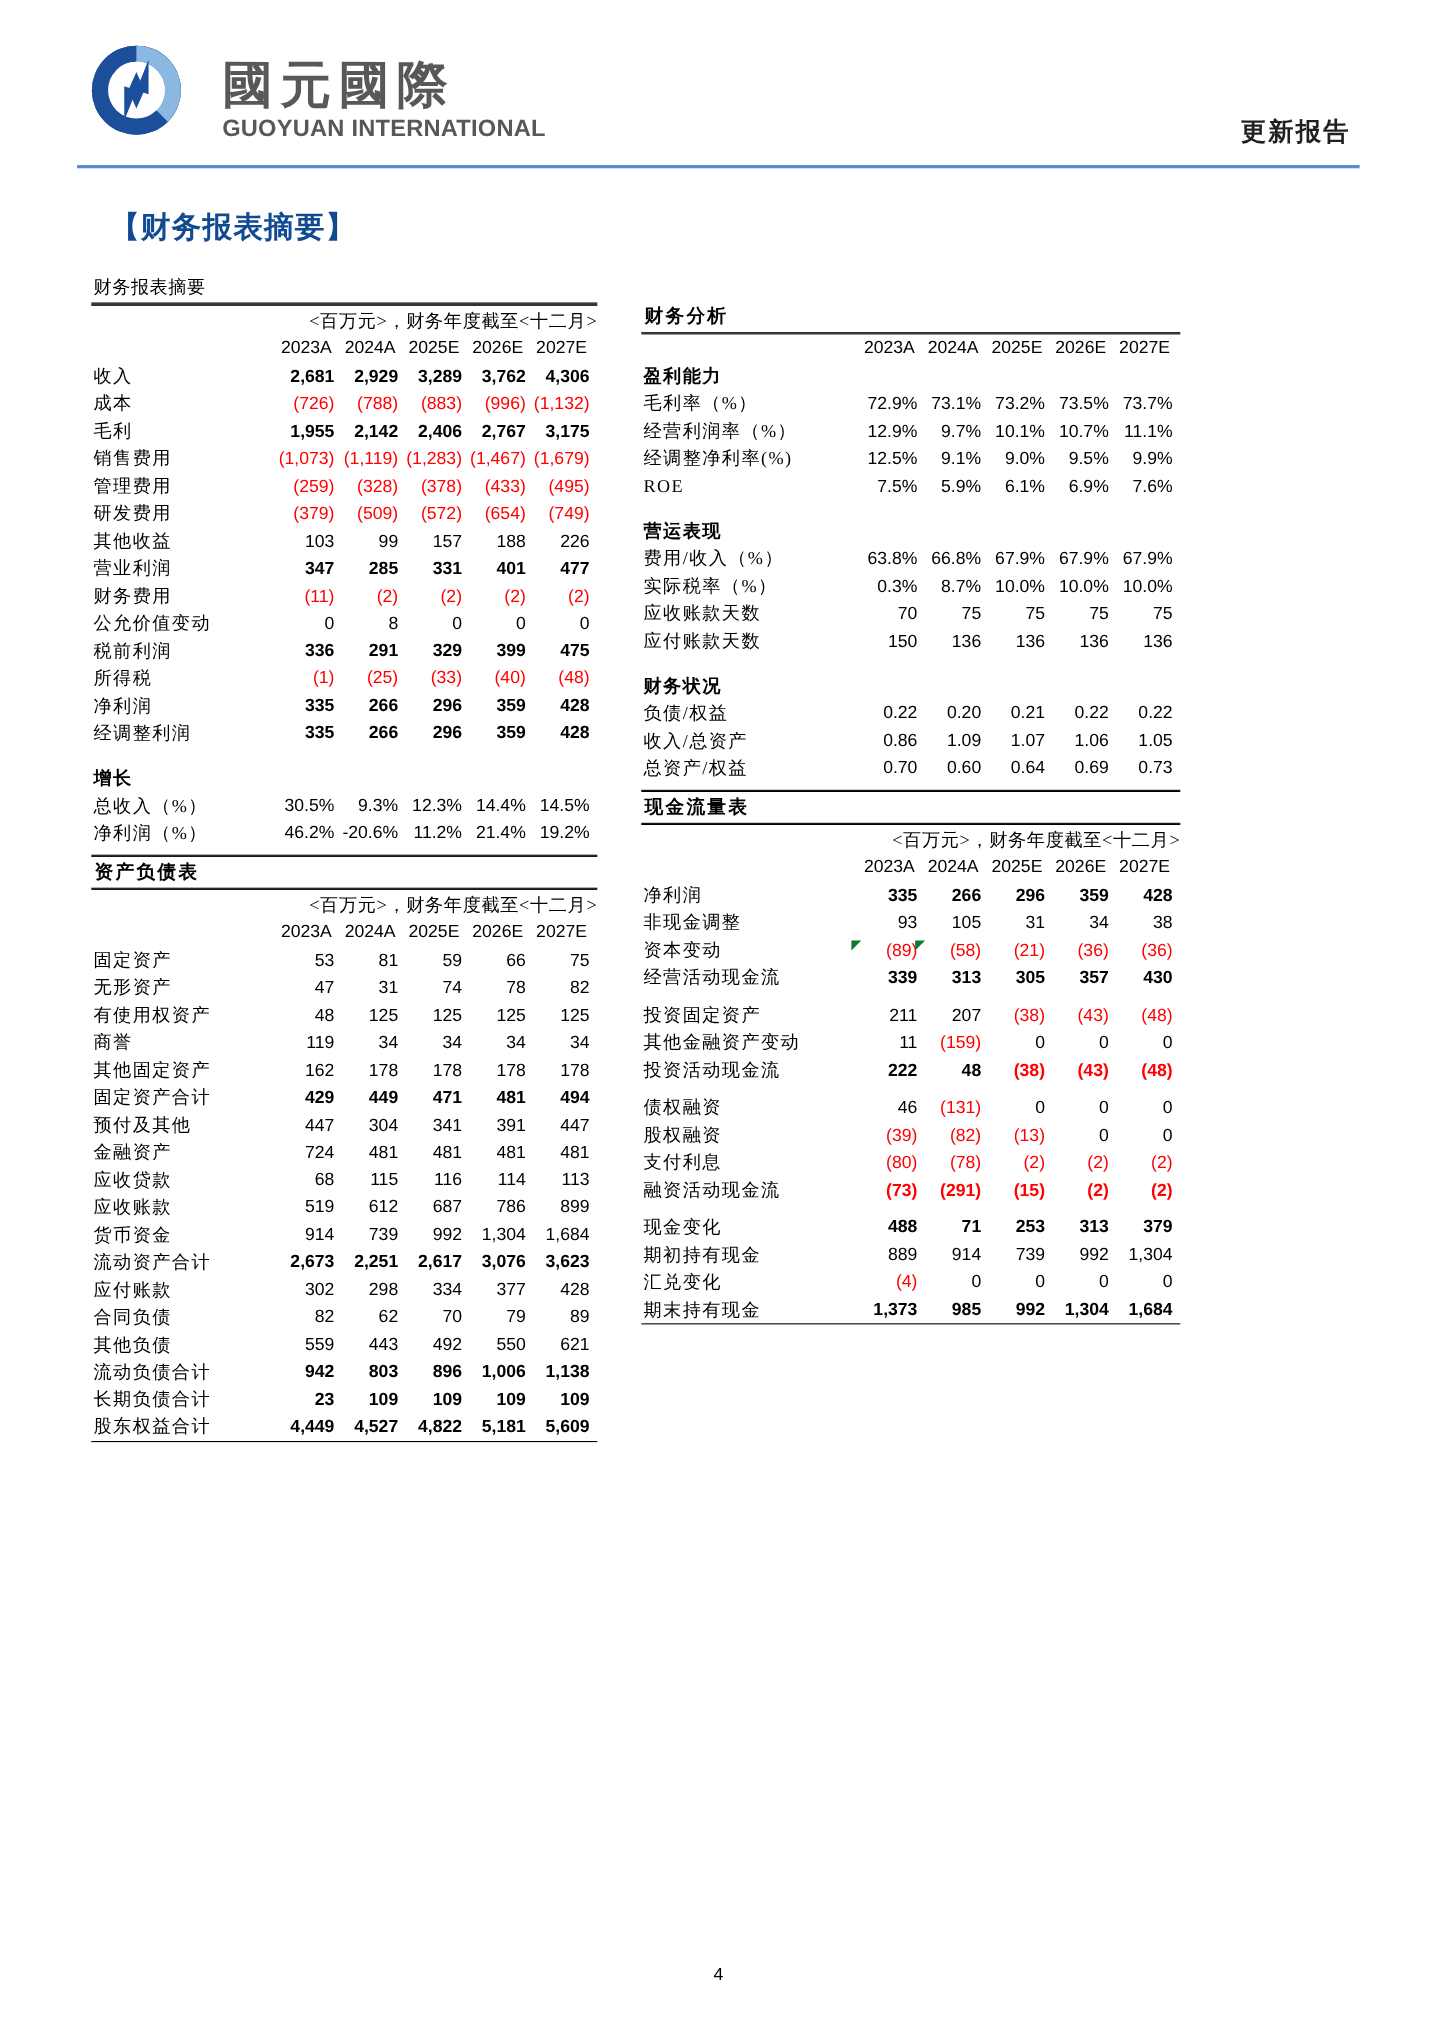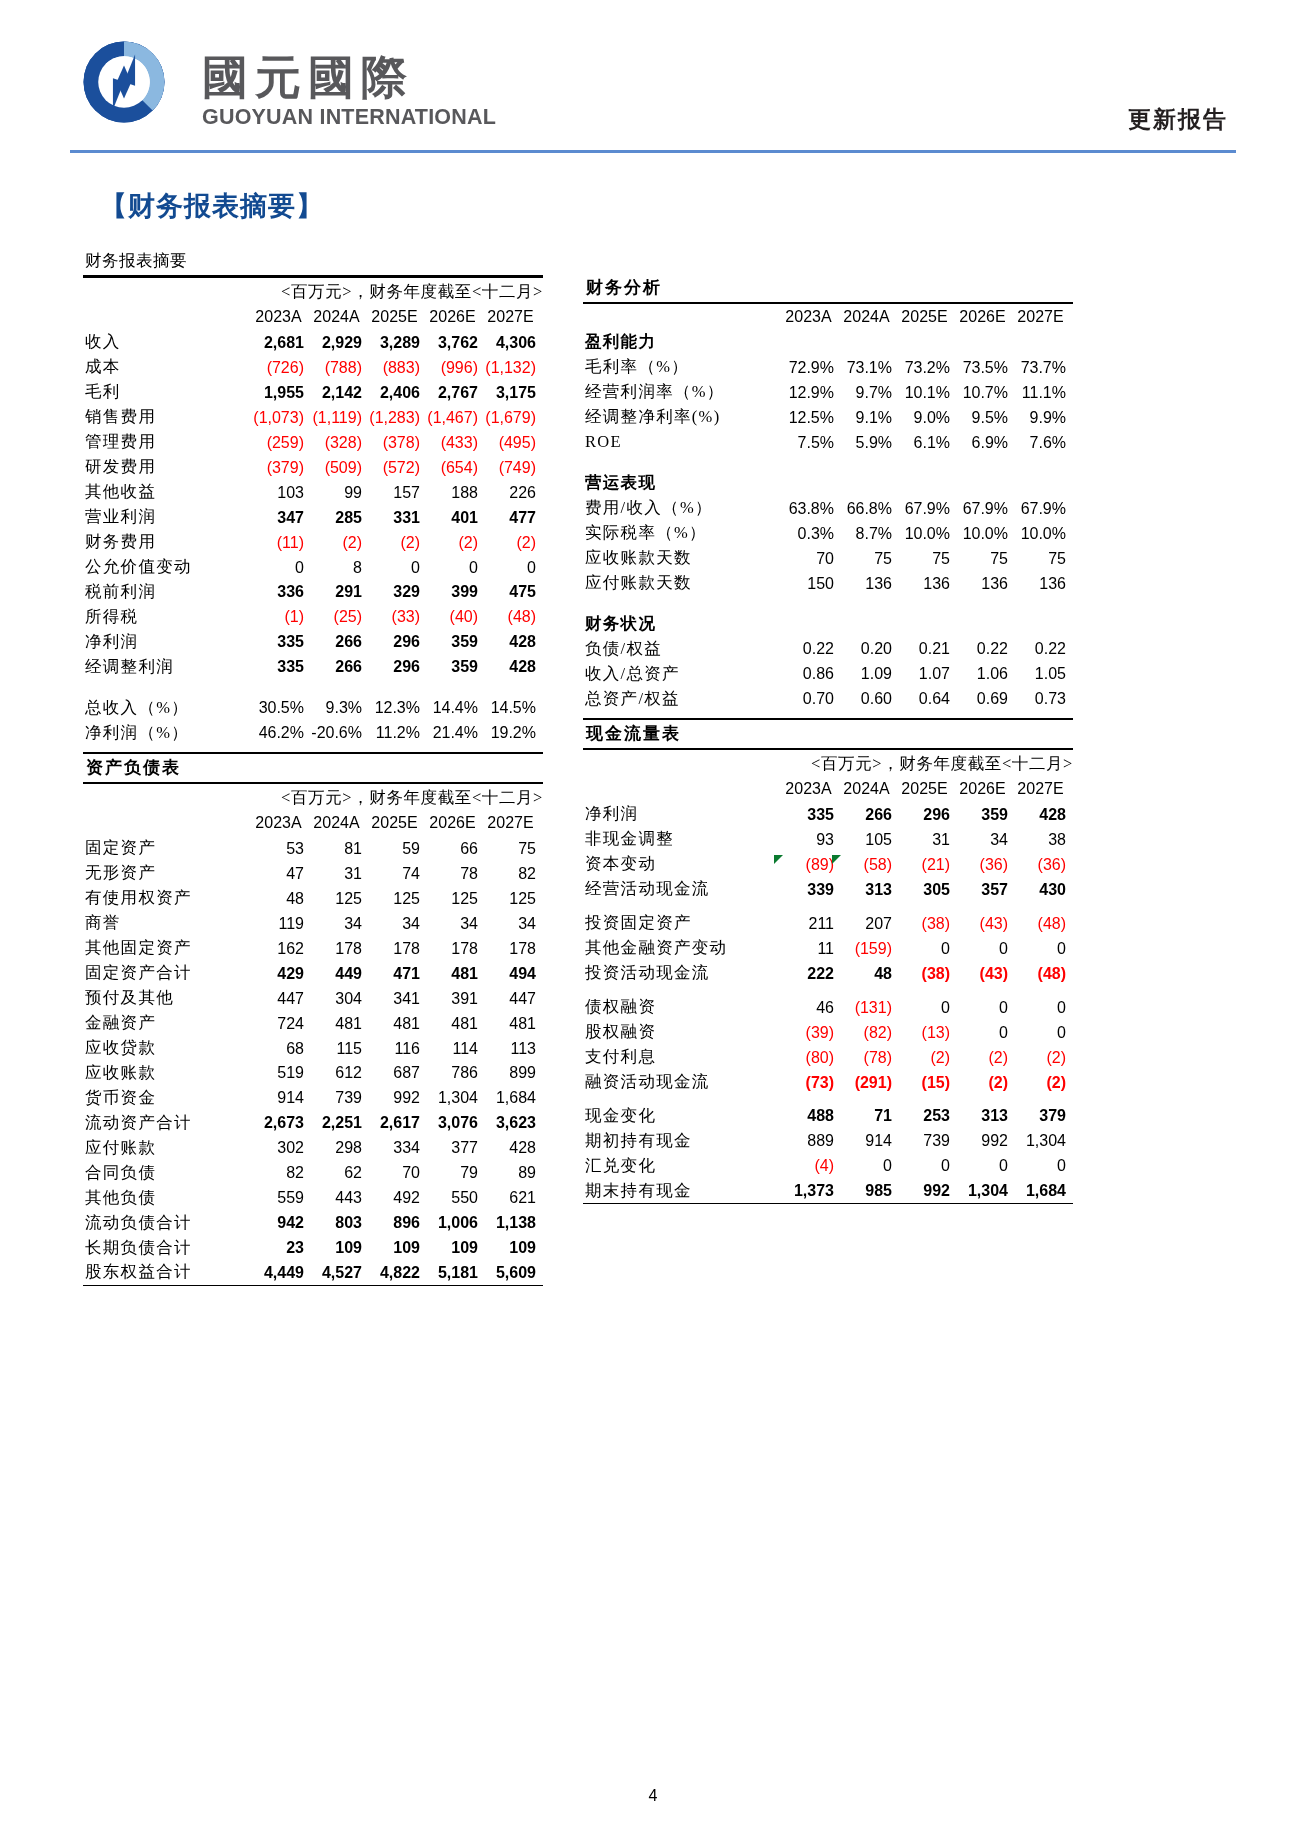--- a/index.html
+++ b/index.html
@@ -341,20 +341,28 @@
             <td class="lbl">经调整利润</td>
             <td class="num">335</td>
             <td class="num">266</td>
             <td class="num">296</td>
             <td class="num">359</td>
             <td class="num">428</td>
           </tr>
           <tr class="spacer">
             <td colspan="6"></td>
           </tr>
+          <tr class="head-row">
+            <td class="lbl">增长</td>
+            <td class="num"></td>
+            <td class="num"></td>
+            <td class="num"></td>
+            <td class="num"></td>
+            <td class="num"></td>
+          </tr>
           <tr class="data-row">
             <td class="lbl">总收入（%）</td>
             <td class="num">30.5%</td>
             <td class="num">9.3%</td>
             <td class="num">12.3%</td>
             <td class="num">14.4%</td>
             <td class="num">14.5%</td>
           </tr>
           <tr class="data-row">
             <td class="lbl">净利润（%）</td>

